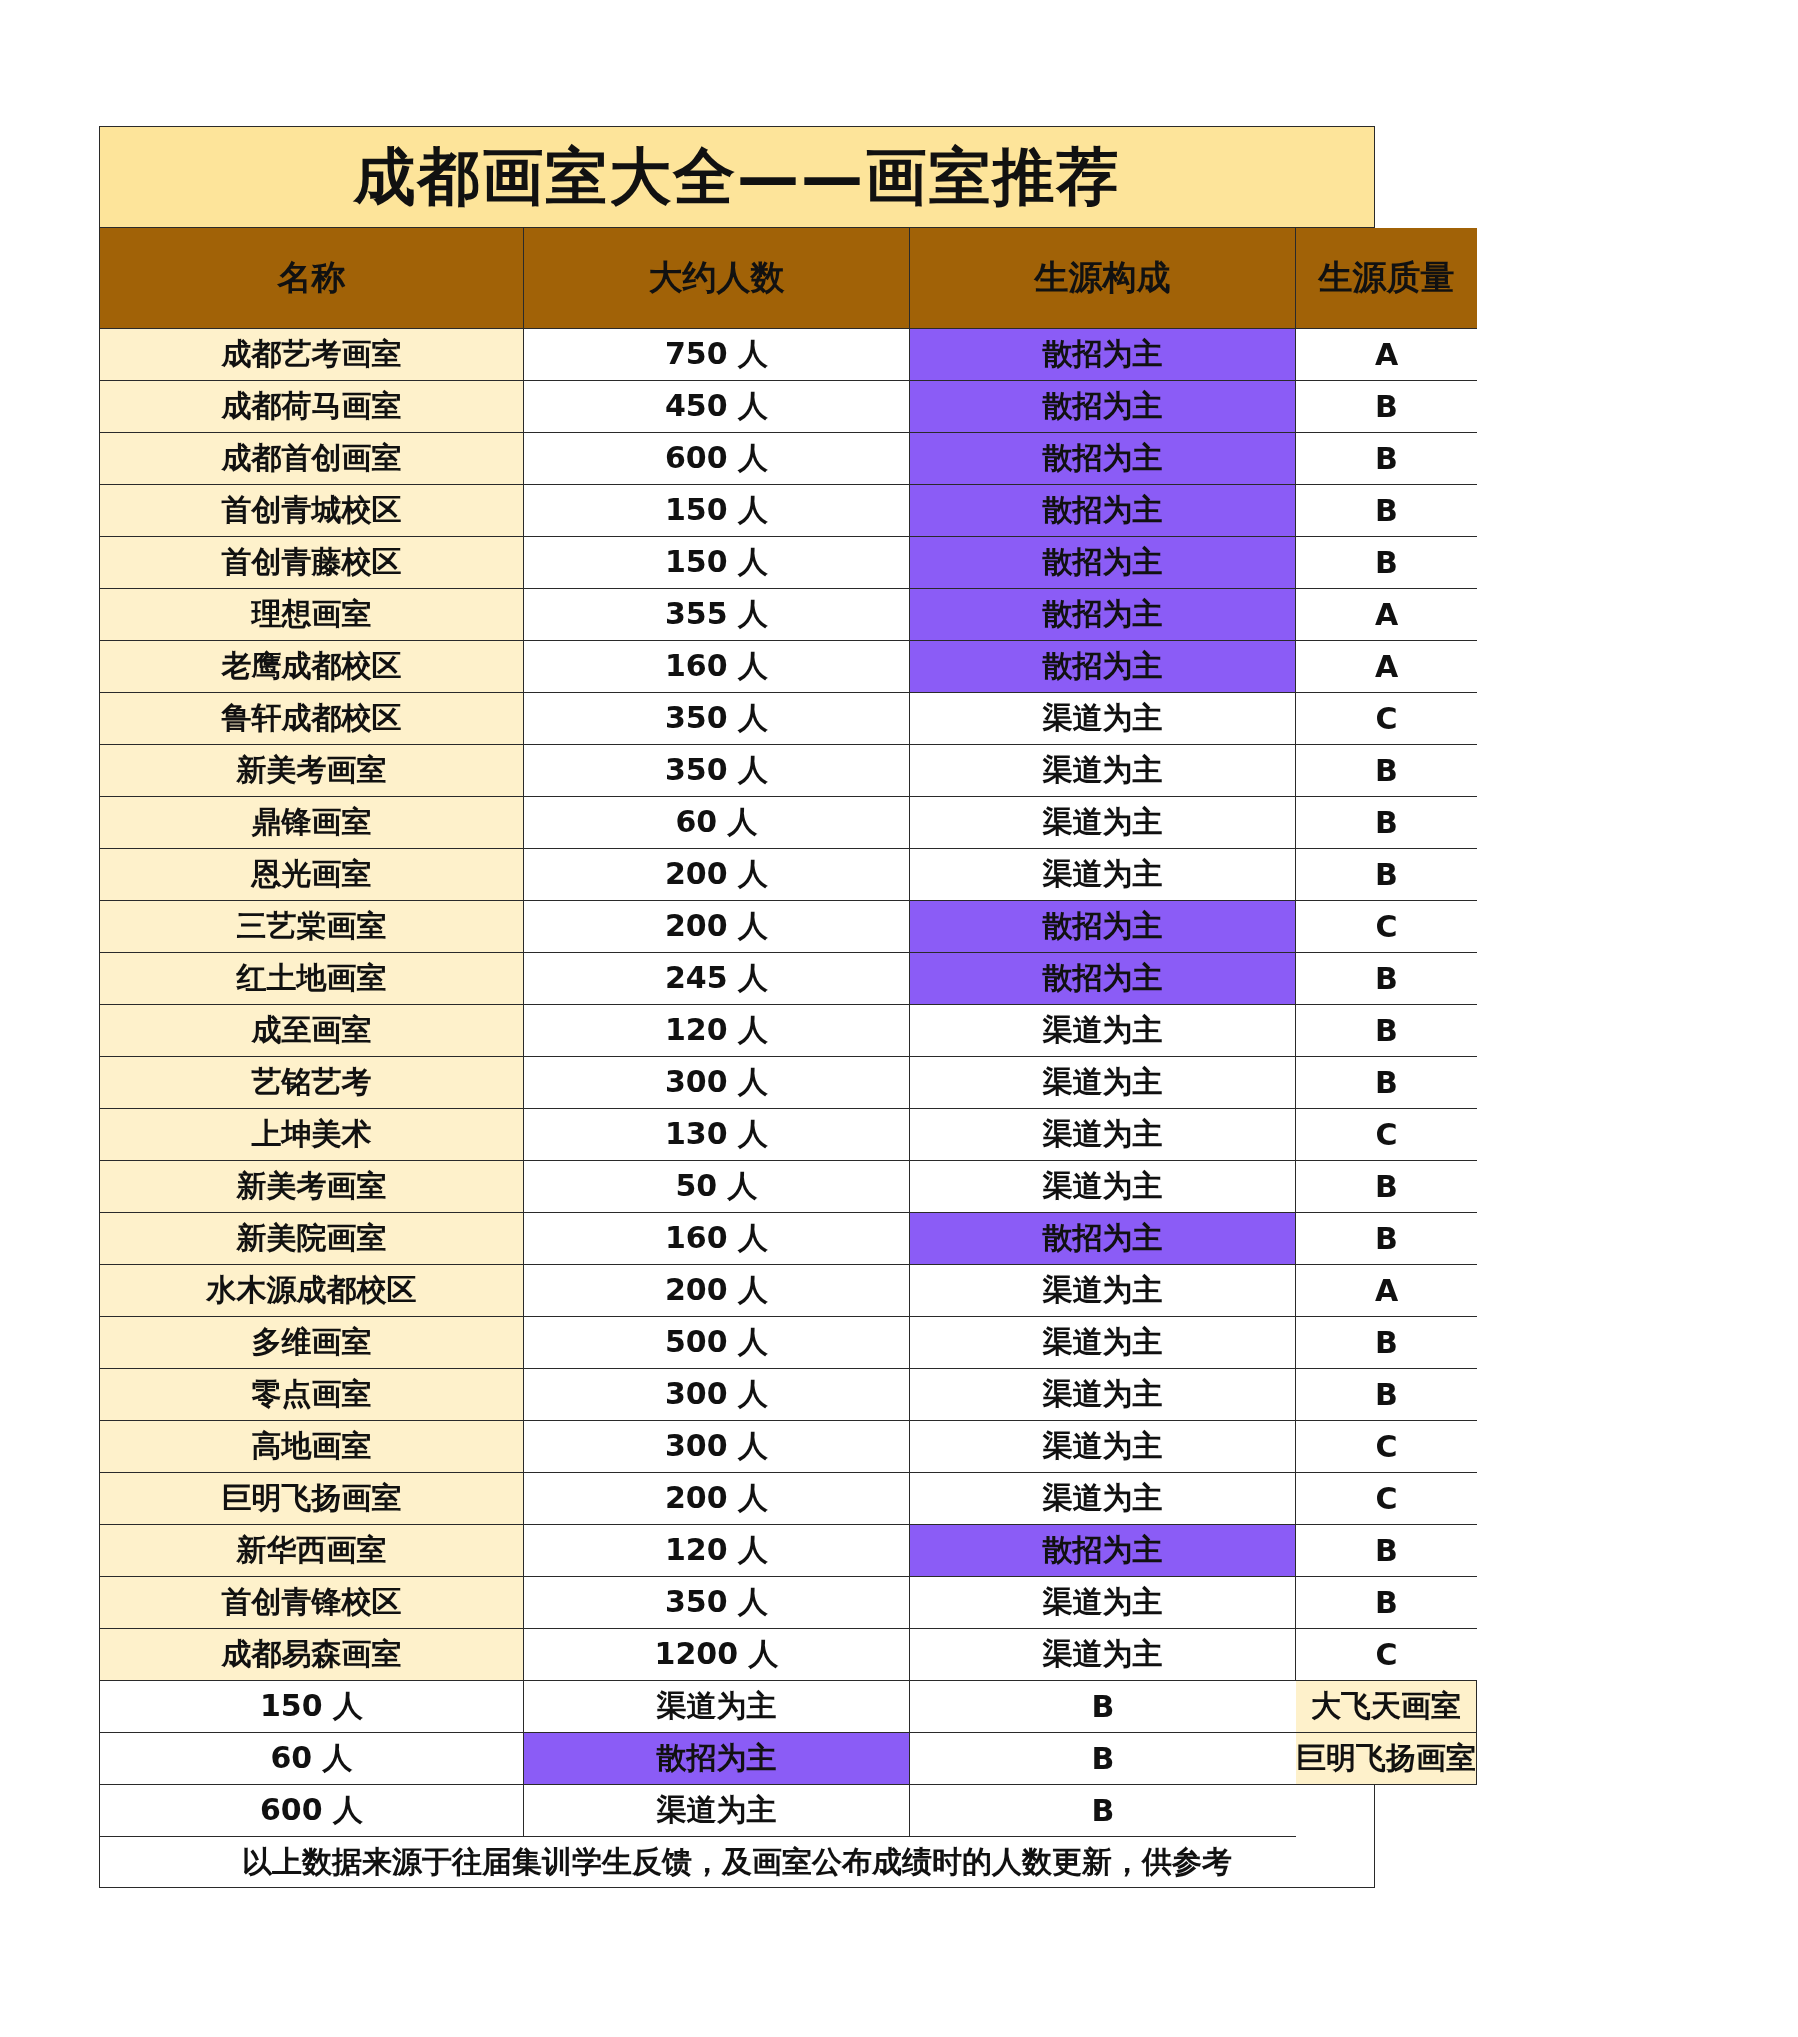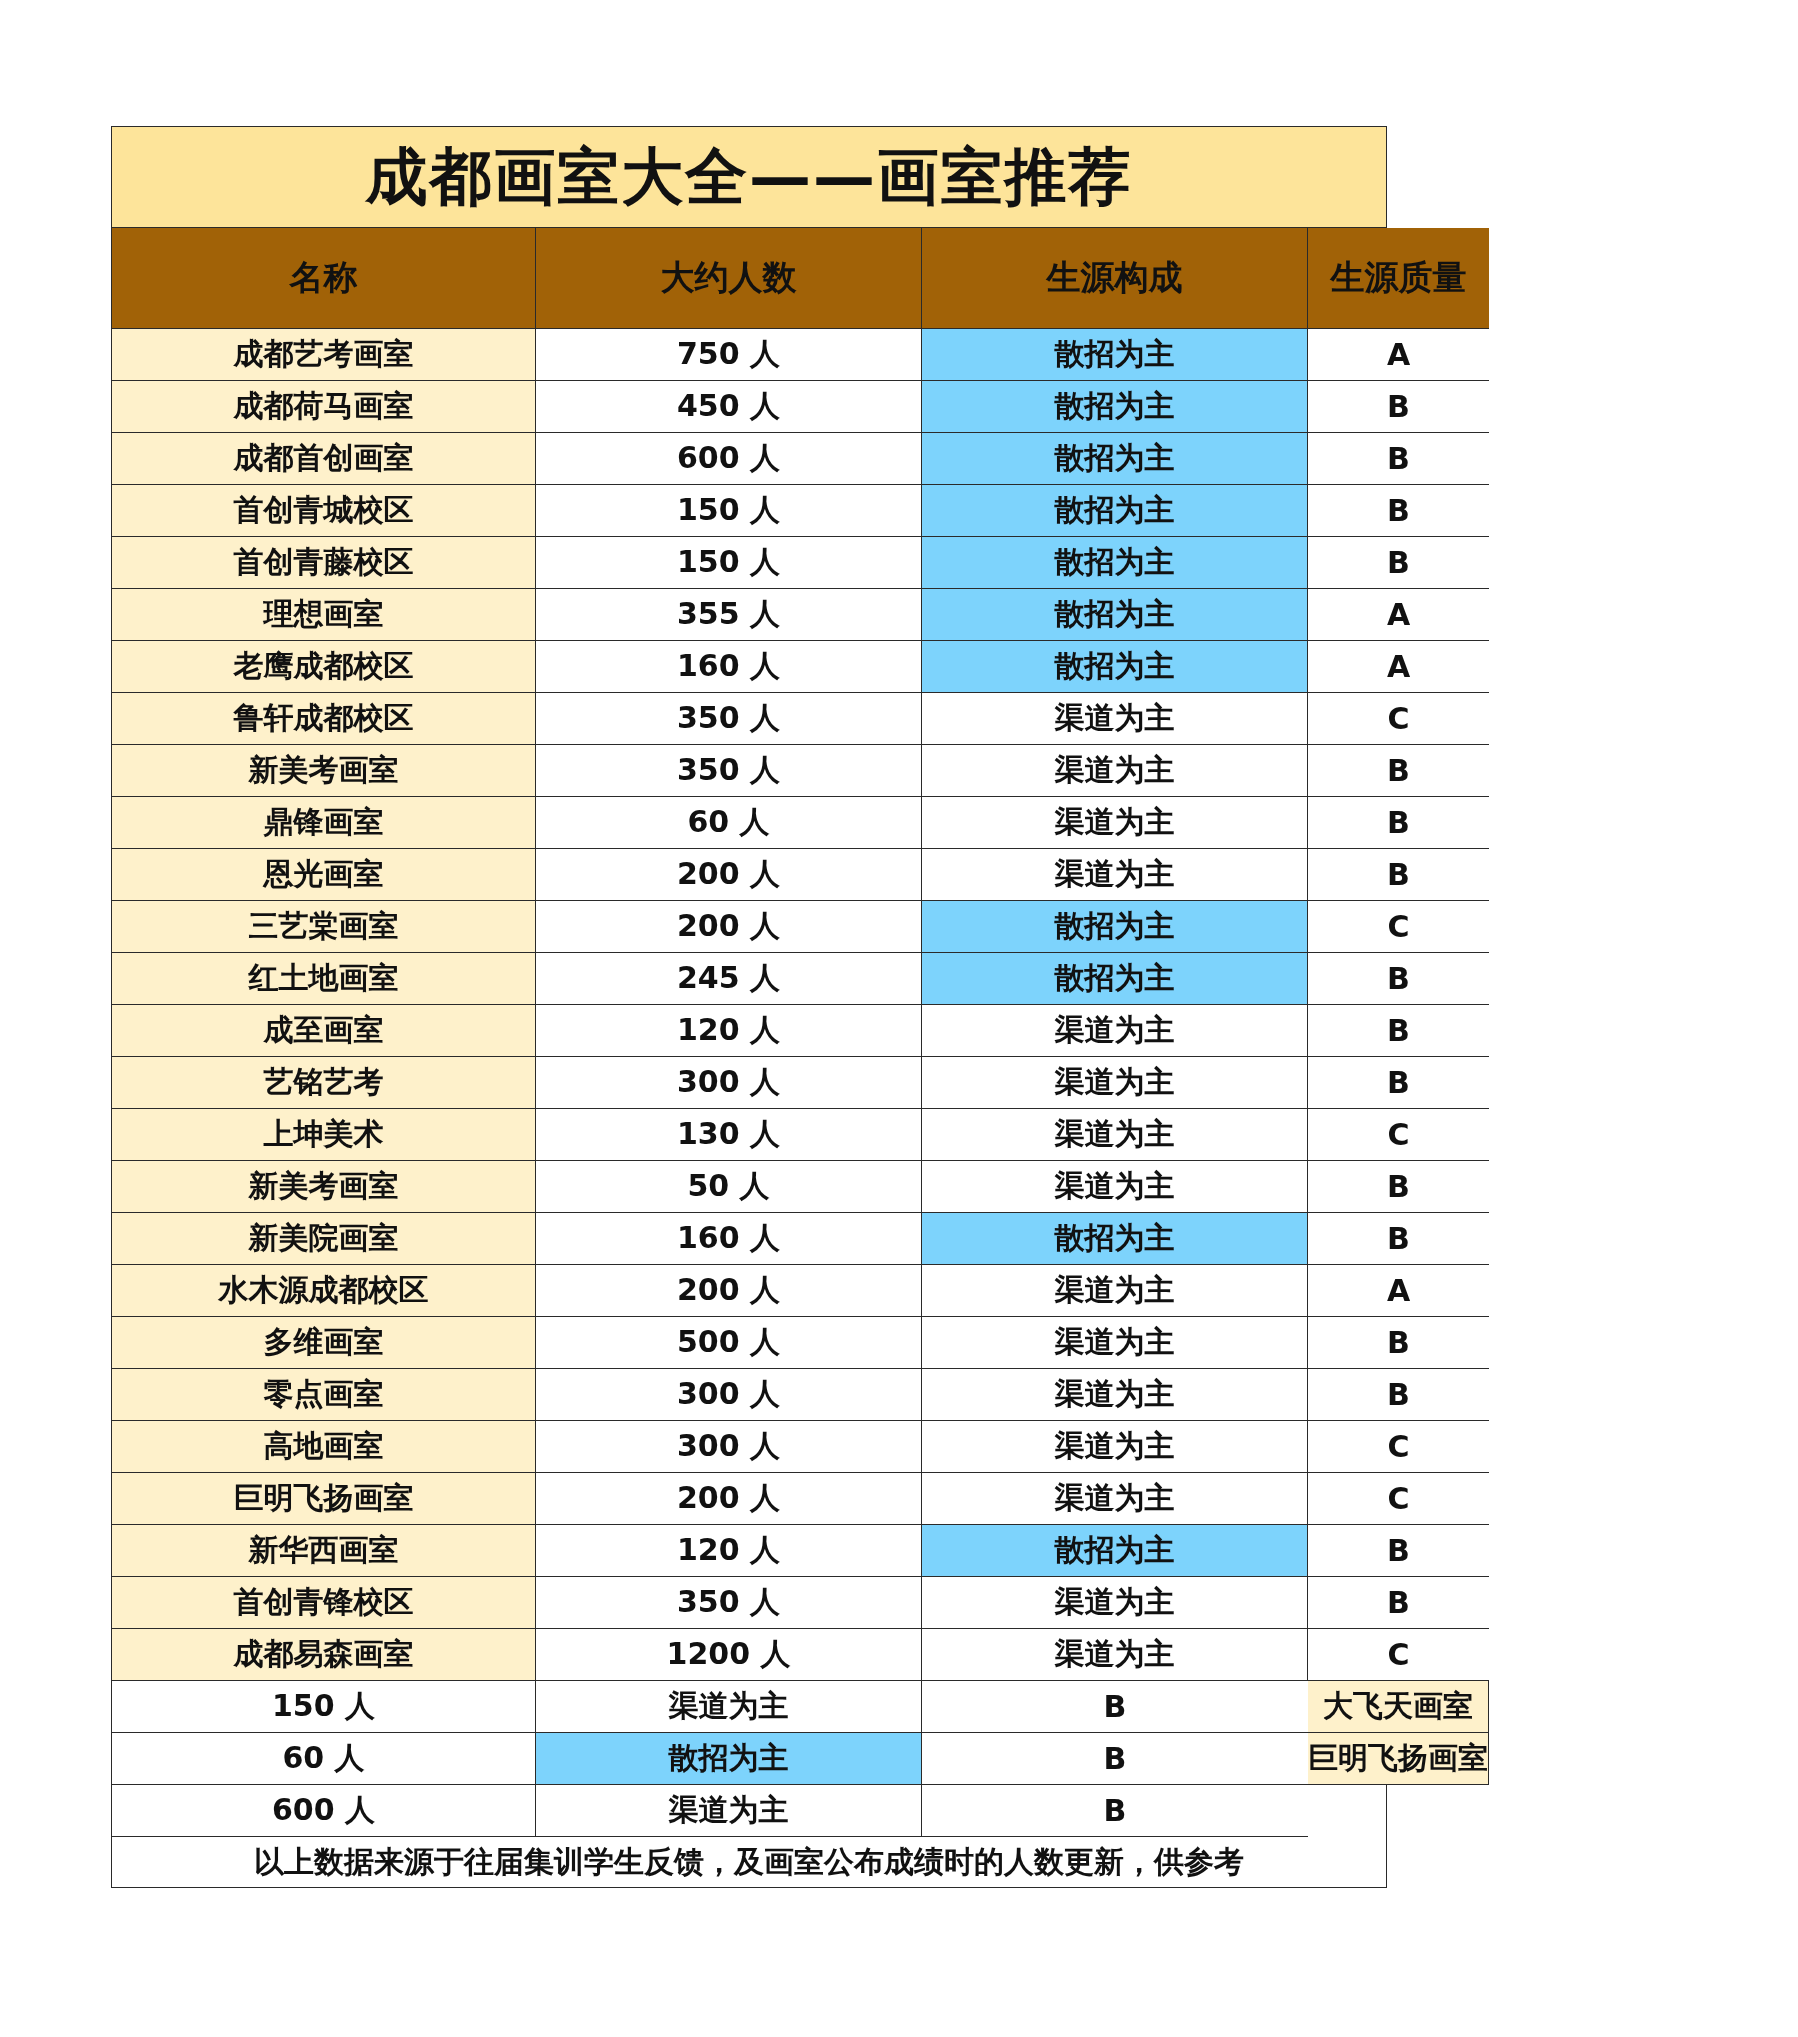--- a/index.html
+++ b/index.html
@@ -1,31 +1,31 @@
 <!DOCTYPE html>
 <html style="font-size:15px"><head>
 <meta charset="utf-8">
 <style>
   html, body { margin: 0; padding: 0; background: #ffffff; }
   body { width: 1799px; height: 2038px; position: relative; overflow: hidden;
          font-family: "DejaVu Sans", "Liberation Sans", sans-serif; color: #111; }
-  .sheet { position: absolute; left: 111px; top: 126px; width: 1276px;
+  .sheet { position: absolute; left: 99px; top: 126px; width: 1276px;
            border: 1.9px solid #2a2a2a; box-sizing: border-box; }
   .title-band { height: 101px; background: #FDE49A; border-bottom: 1.9px solid #2a2a2a;
                 display: flex; align-items: center; justify-content: center;
                 font-size: 62px; font-weight: bold; letter-spacing: 1.9px; box-sizing: border-box; }
   .grid { display: grid; grid-template-columns: 424px 386px 386px 1fr; }
   .cell { display: flex; align-items: center; justify-content: center;
           border-right: 1.9px solid #2a2a2a; border-bottom: 1.9px solid #2a2a2a;
           box-sizing: border-box; font-size: 30px; font-weight: bold; white-space: nowrap; }
   .cell.last { border-right: none; }
   .hdr { height: 101px; background: #a16207; font-size: 34px; }
   .row-cell { height: 52px; background: #ffffff; }
   .name-cell { background: #FEF1CB; }
-  .src-scatter { background: #7dd3fc; }
+  .src-scatter { background: #8b5cf6; }
   .footer { height: 50px; display: flex; align-items: center; justify-content: center;
             font-size: 30px; font-weight: bold; }
 </style>
 </head>
 <body>
 
 <div class="sheet">
   <div class="title-band">成都画室大全——画室推荐</div>
 
   <div class="grid" id="grid">

